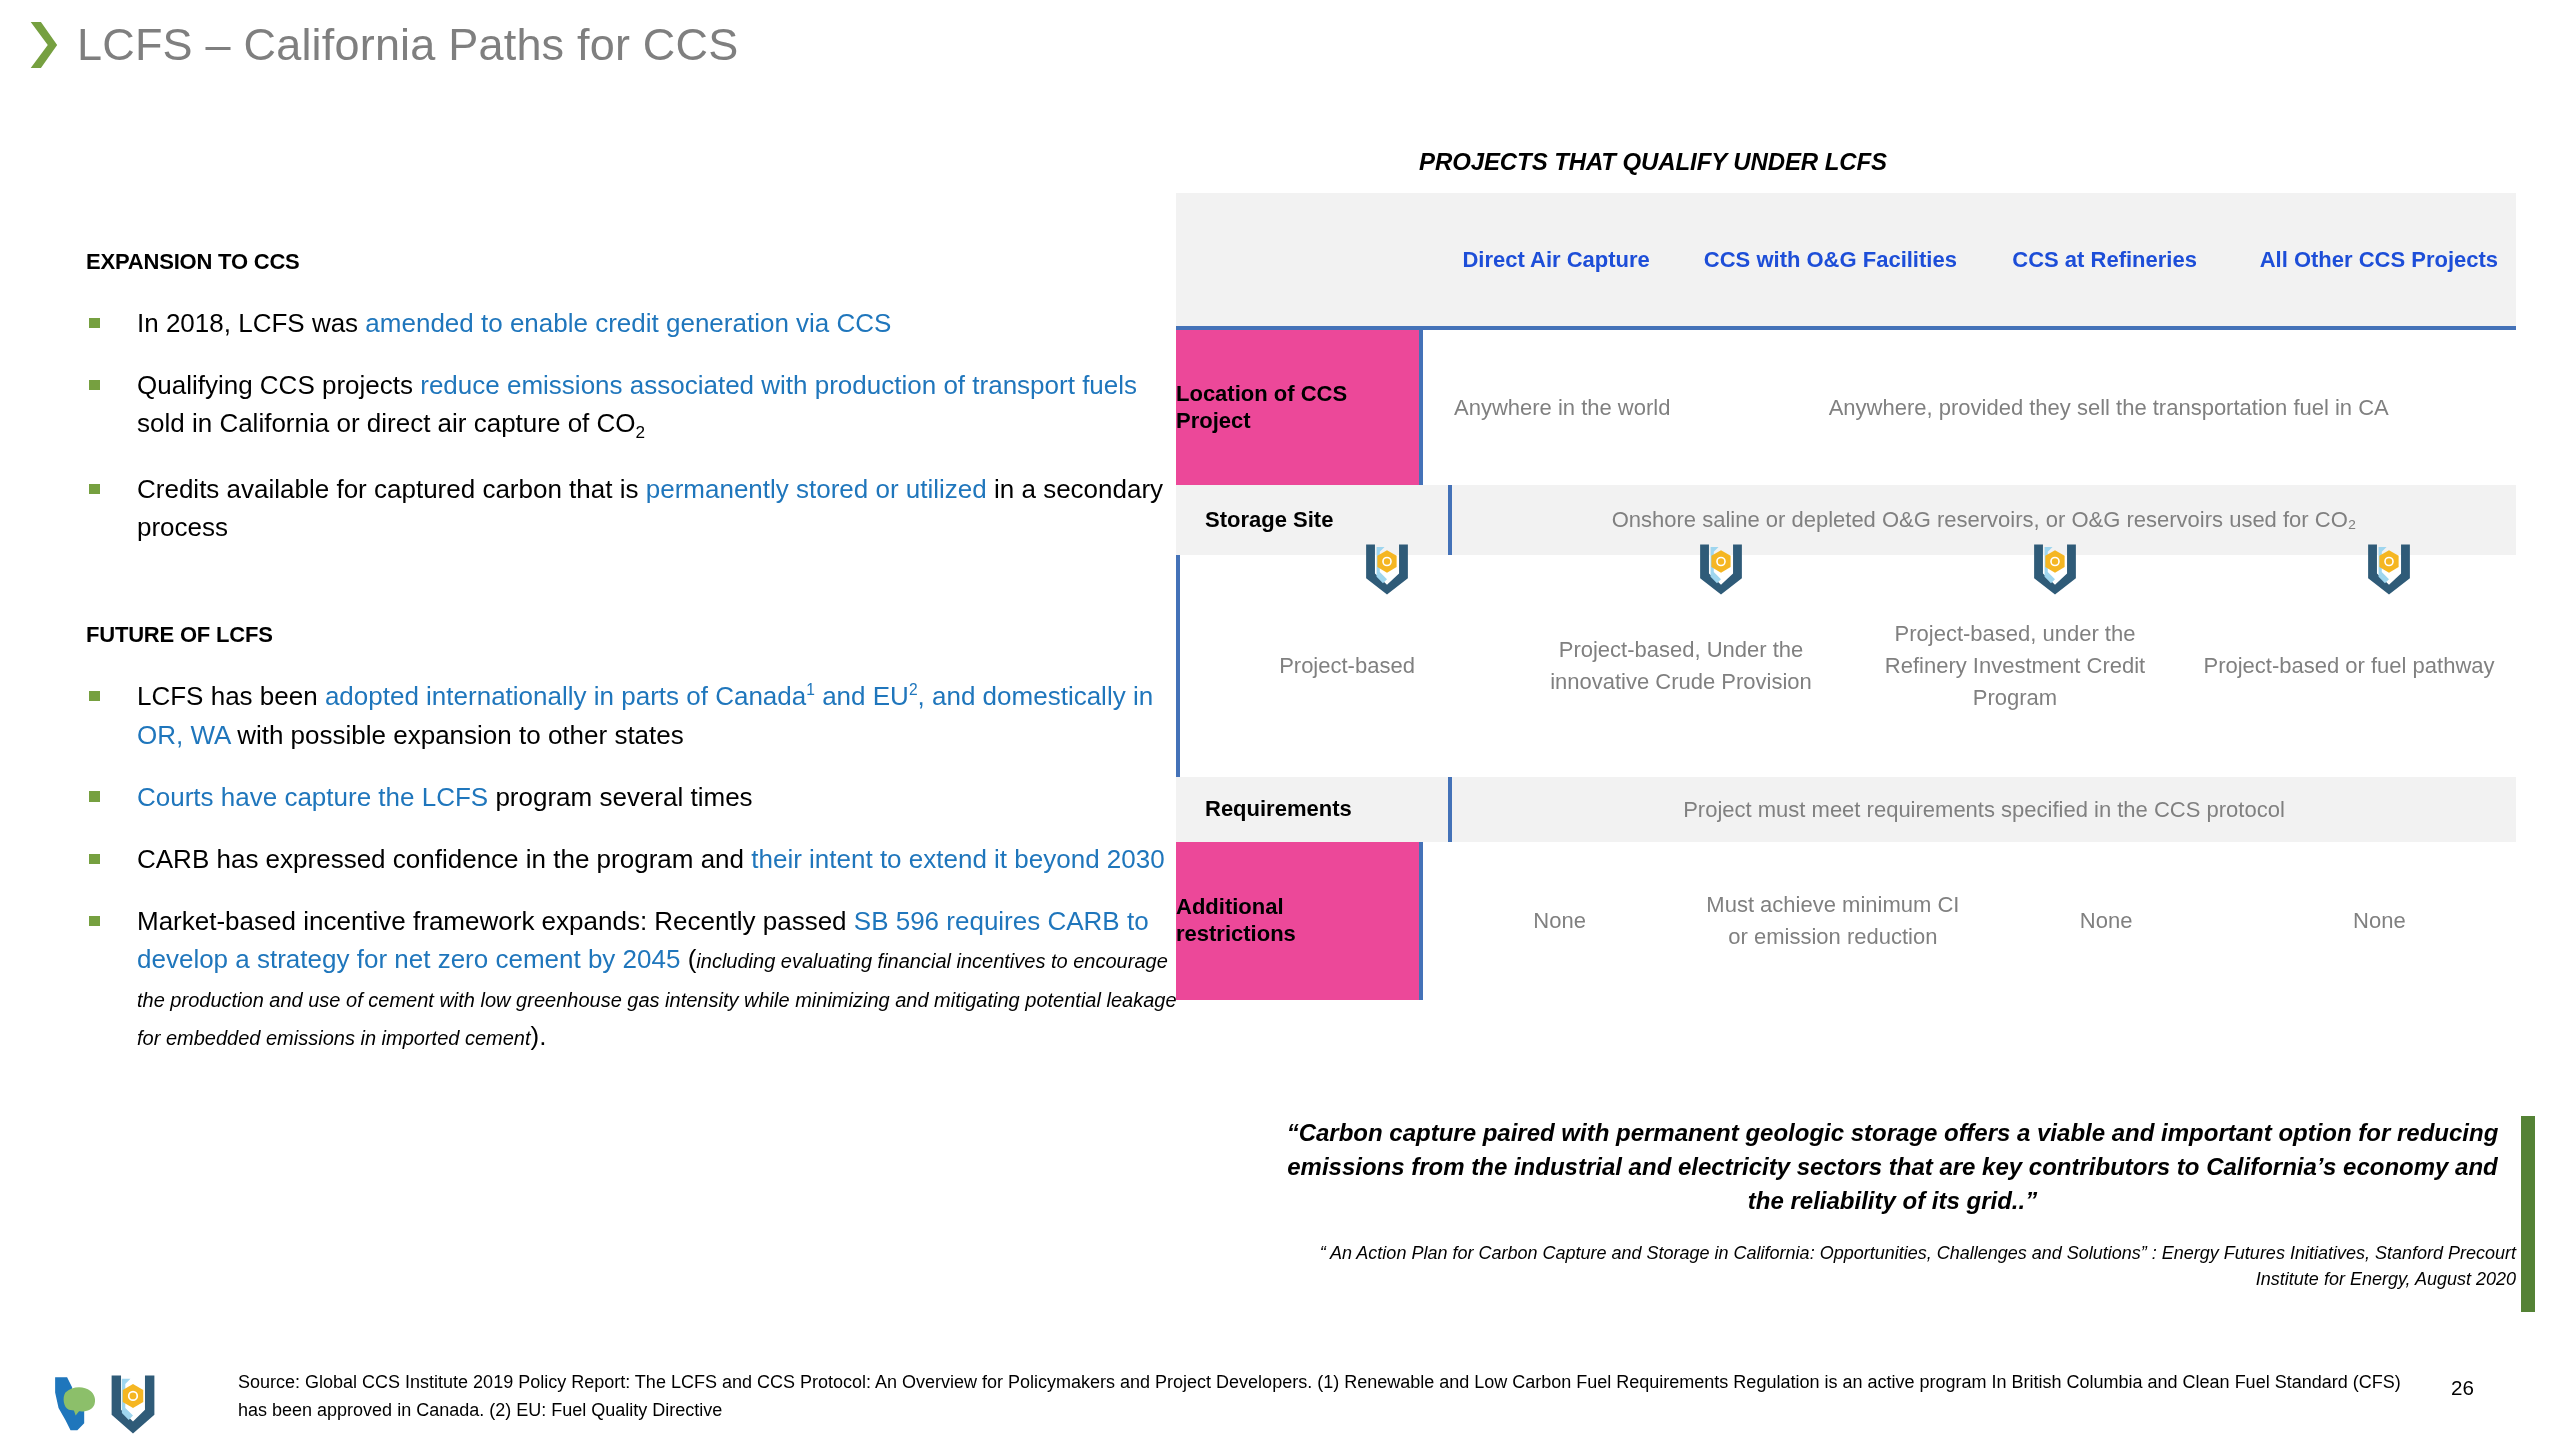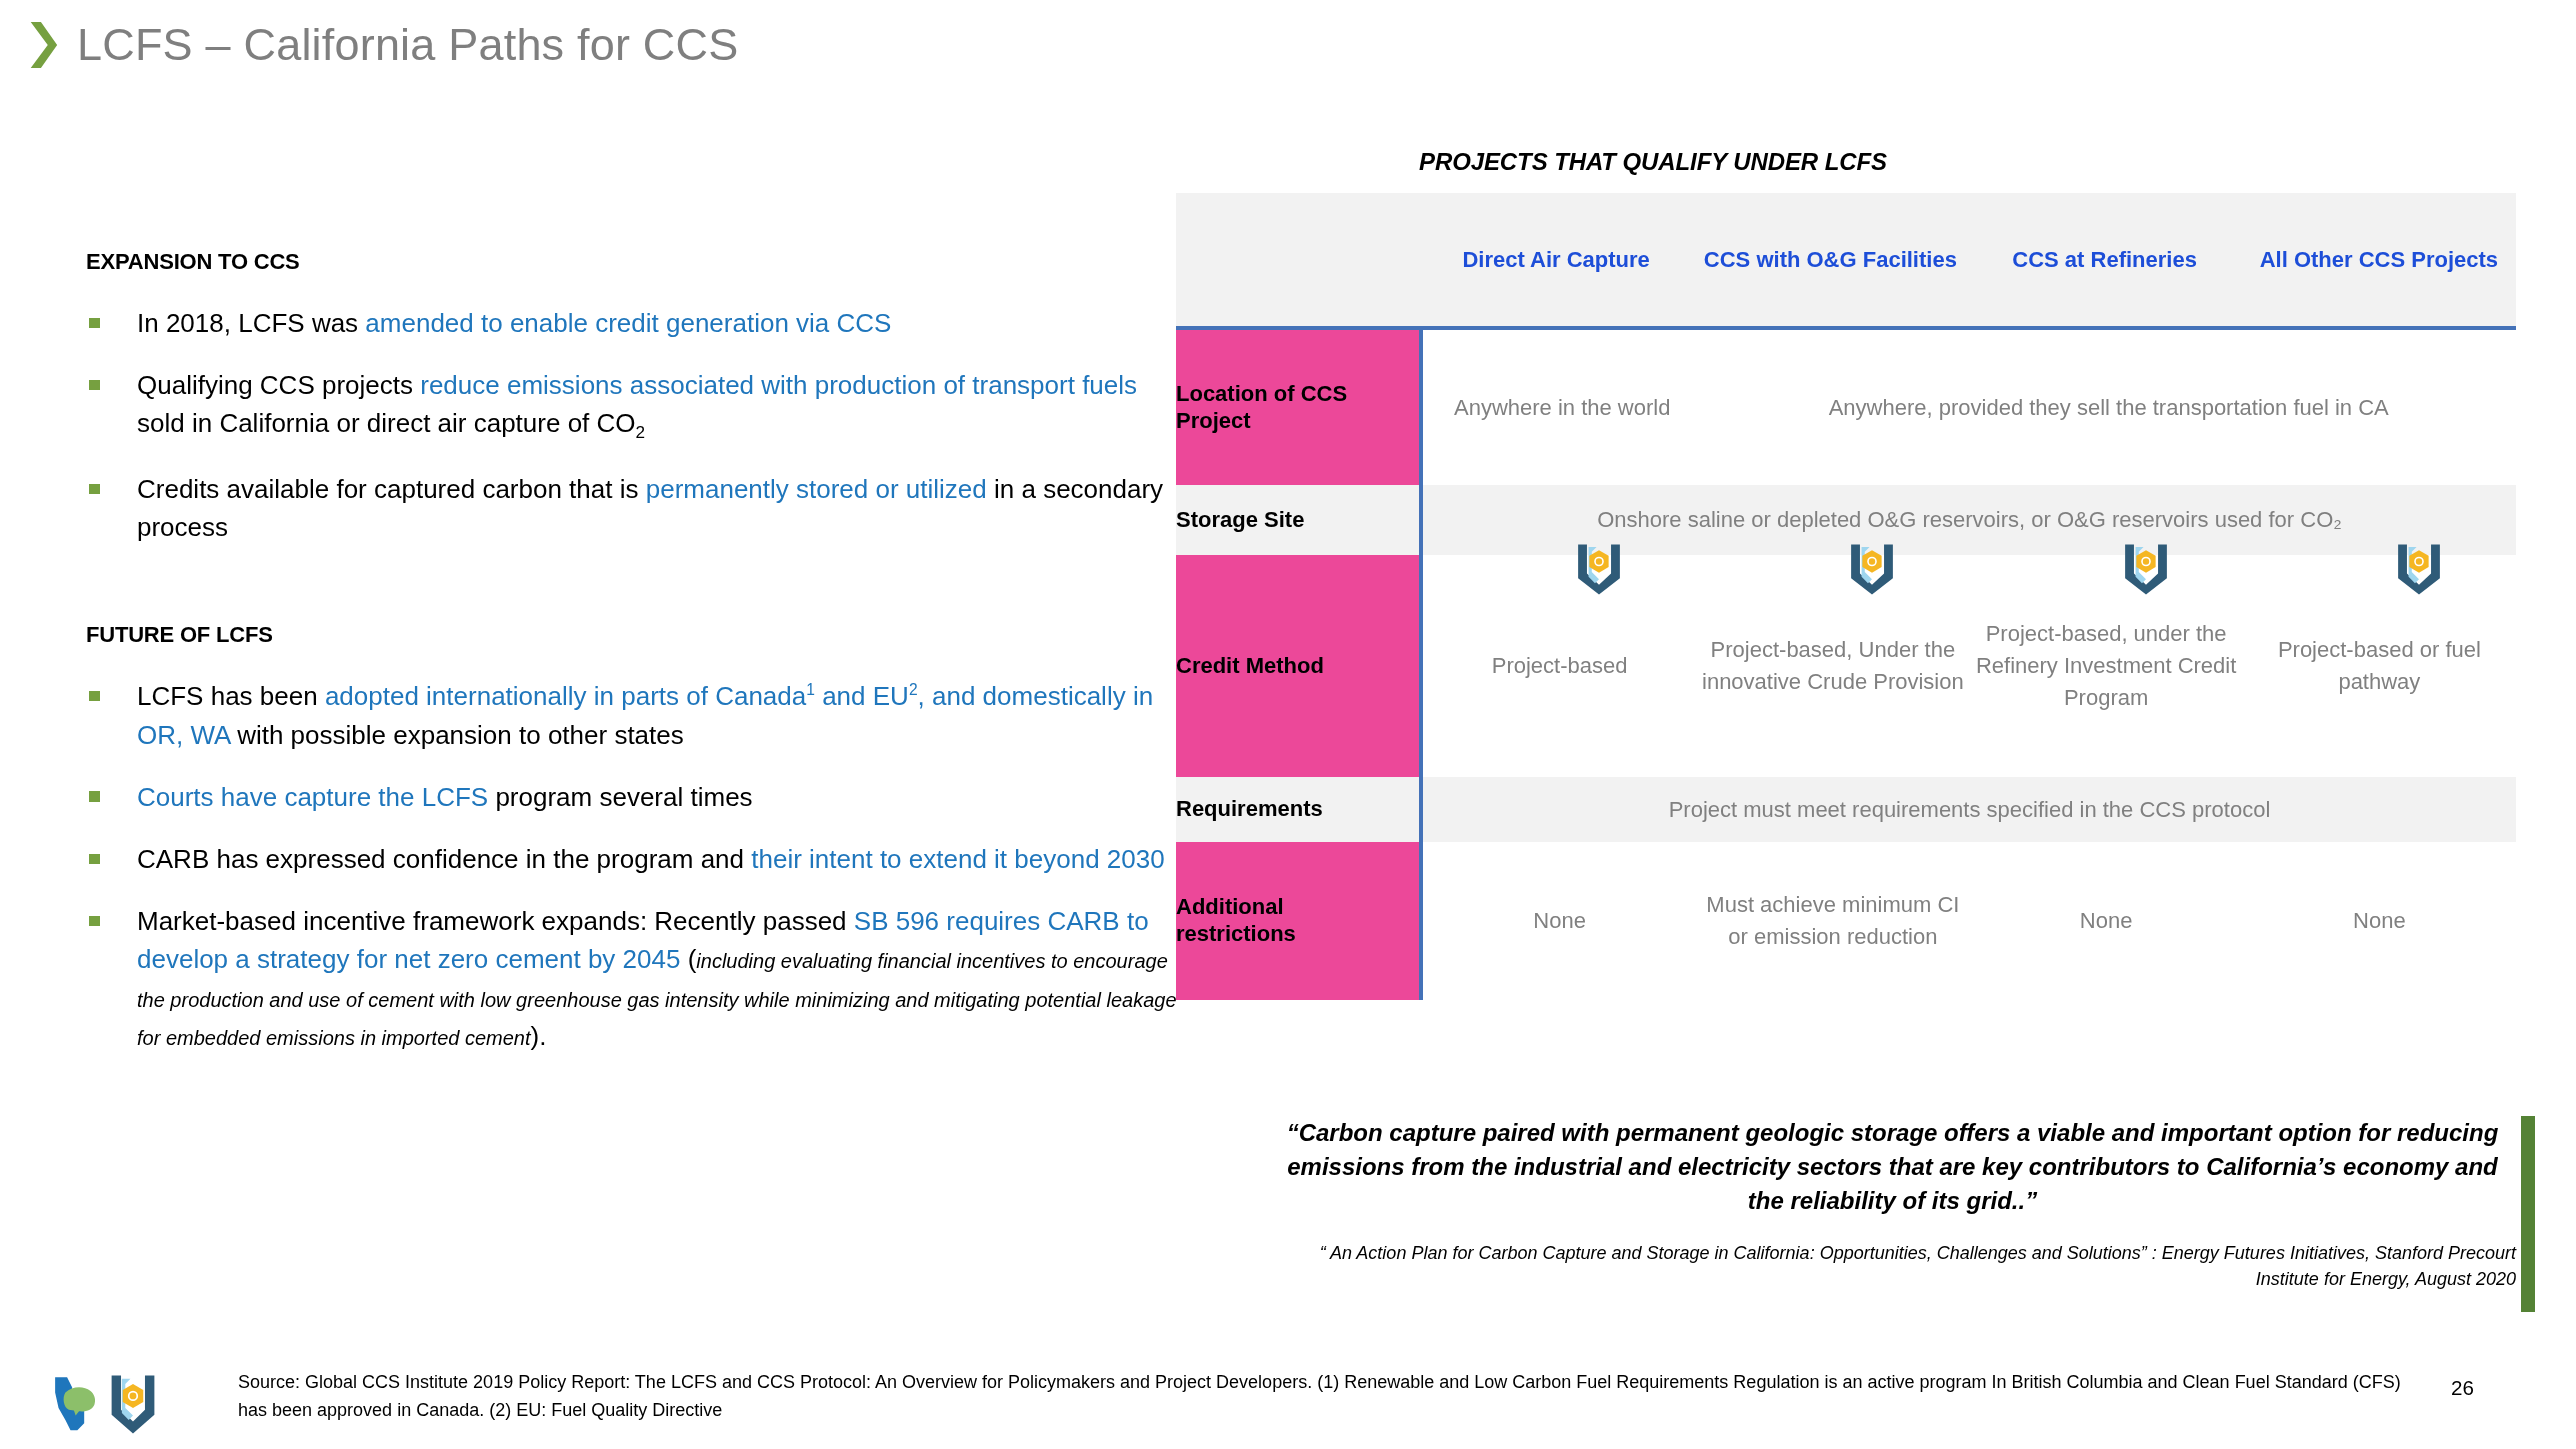--- a/index.html
+++ b/index.html
@@ -156,21 +156,21 @@
     align-items: center;
   }
   #mx-head-inner {
     display: flex;
     width: 100%;
     height: 133px;
   }
   .head-spacer { flex: 0 0 243px; }
 
   .row-shade { background: #f2f2f2; }
-  .row-shade .mx-label { background: #f2f2f2; }
+  .row-shade .mx-label { background: #f2f2f2; margin-left: 29px; }
 
   .r-location { height: 155px; }
   .r-storage  { height: 70px; }
   .r-credit   { height: 222px; }
   .r-require  { height: 65px; }
   .r-addl     { height: 158px; }
 
   .mx-row.r-location .mx-cell,
   .mx-row.r-credit .mx-cell,
   .mx-row.r-addl .mx-cell { align-items: center; }
@@ -306,21 +306,20 @@
       </div>
       <div class="mx-row r-storage row-shade">
         <div class="mx-label">Storage Site</div>
         <div class="mx-cells">
           <div class="mx-cell span4">
             <span class="cell-text">Onshore saline or depleted O&amp;G reservoirs, or O&amp;G reservoirs used for CO₂</span>
           </div>
         </div>
       </div>
       <div class="mx-row r-credit">
-        <div class="mx-label">Credit Method</div>
         <div class="mx-cells">
           <div class="mx-cell">
             <span class="cell-text">Project-based</span>
             <svg class="shield-icon" viewBox="0 0 58 66">
               <path d="M3 2 L14 2 L14 38 L29 52 L44 38 L44 2 L55 2 L55 44 L29 64 L3 44 Z" fill="#2f5b78"></path>
               <path d="M16 5 L26 5 L20 11 L20 36 L29 45 L24 50 L16 42 Z" fill="#9fd6ef"></path>
               <polygon points="29,9 41,16 41,30 29,37 17,30 17,16" fill="#f5b622"></polygon>
               <circle cx="29" cy="23" r="5" fill="none" stroke="#ffffff" stroke-width="2"></circle>
             </svg>
           </div>

